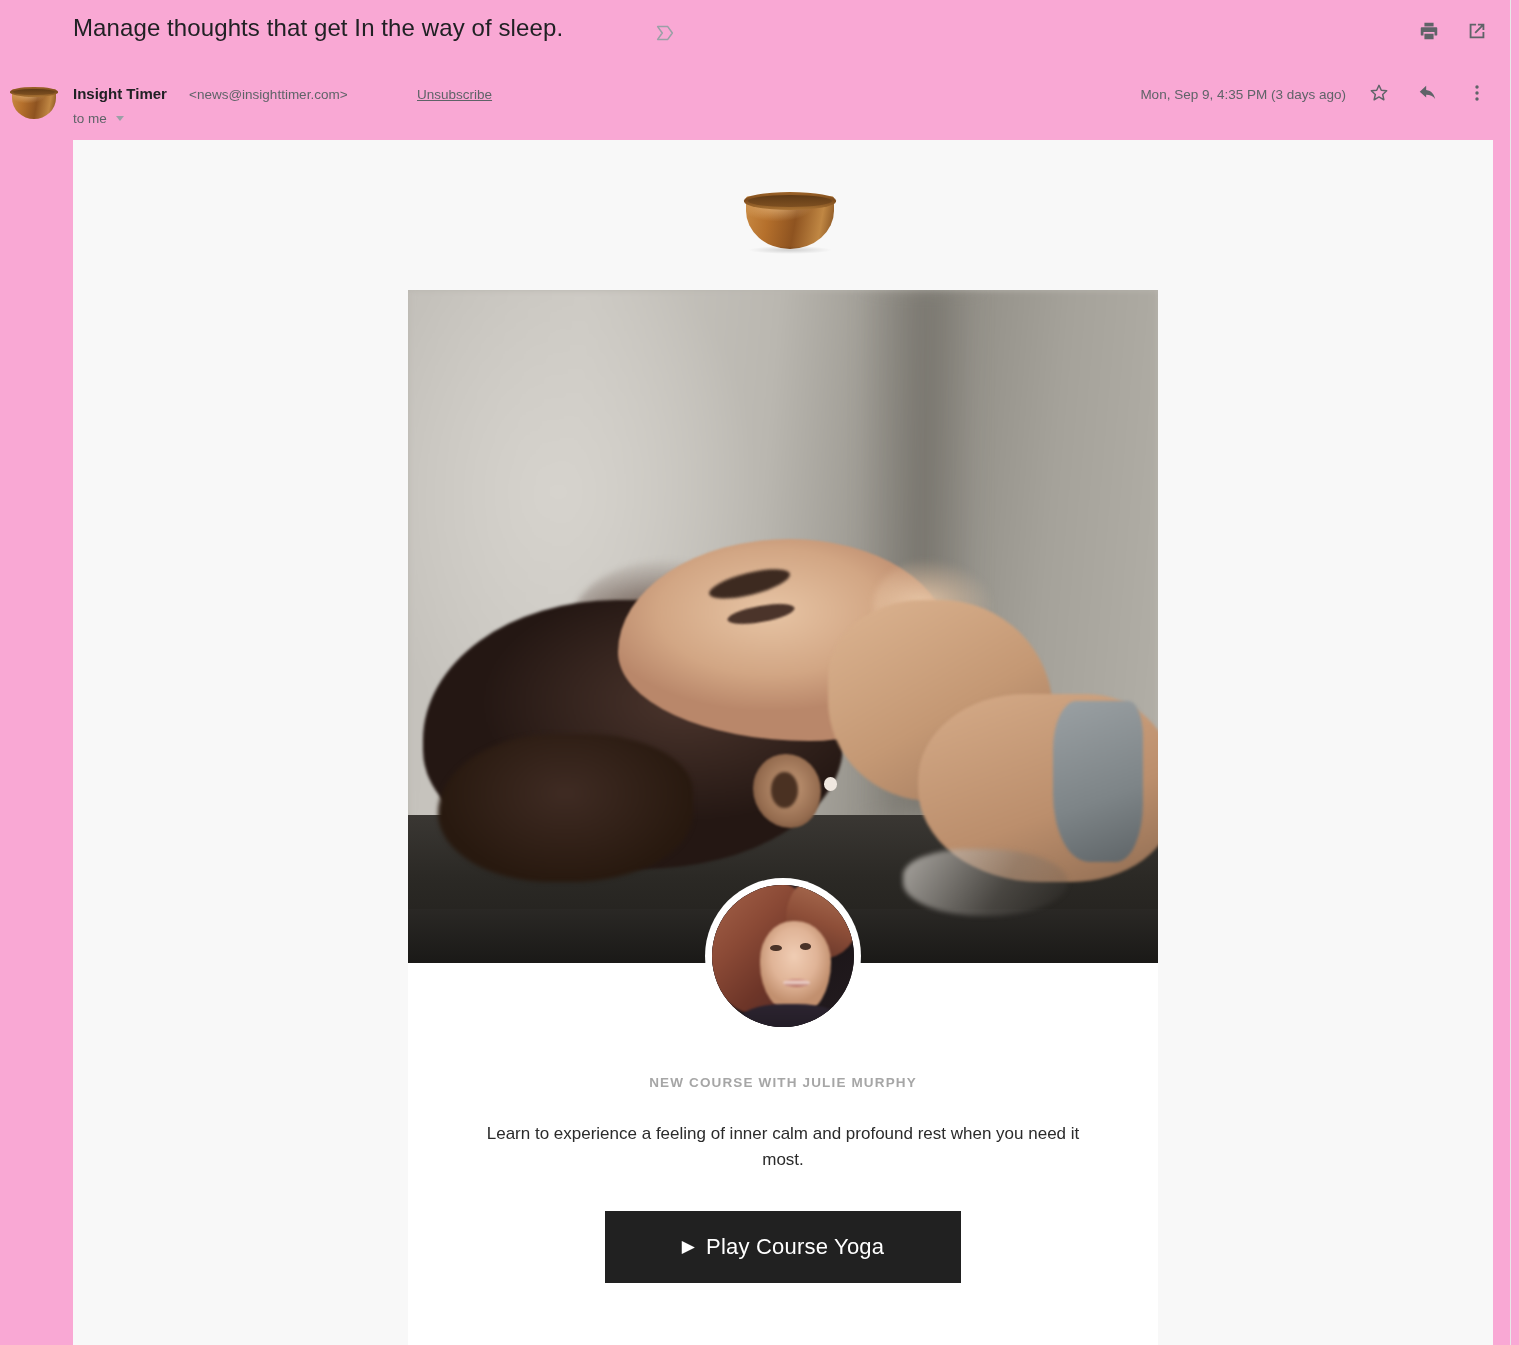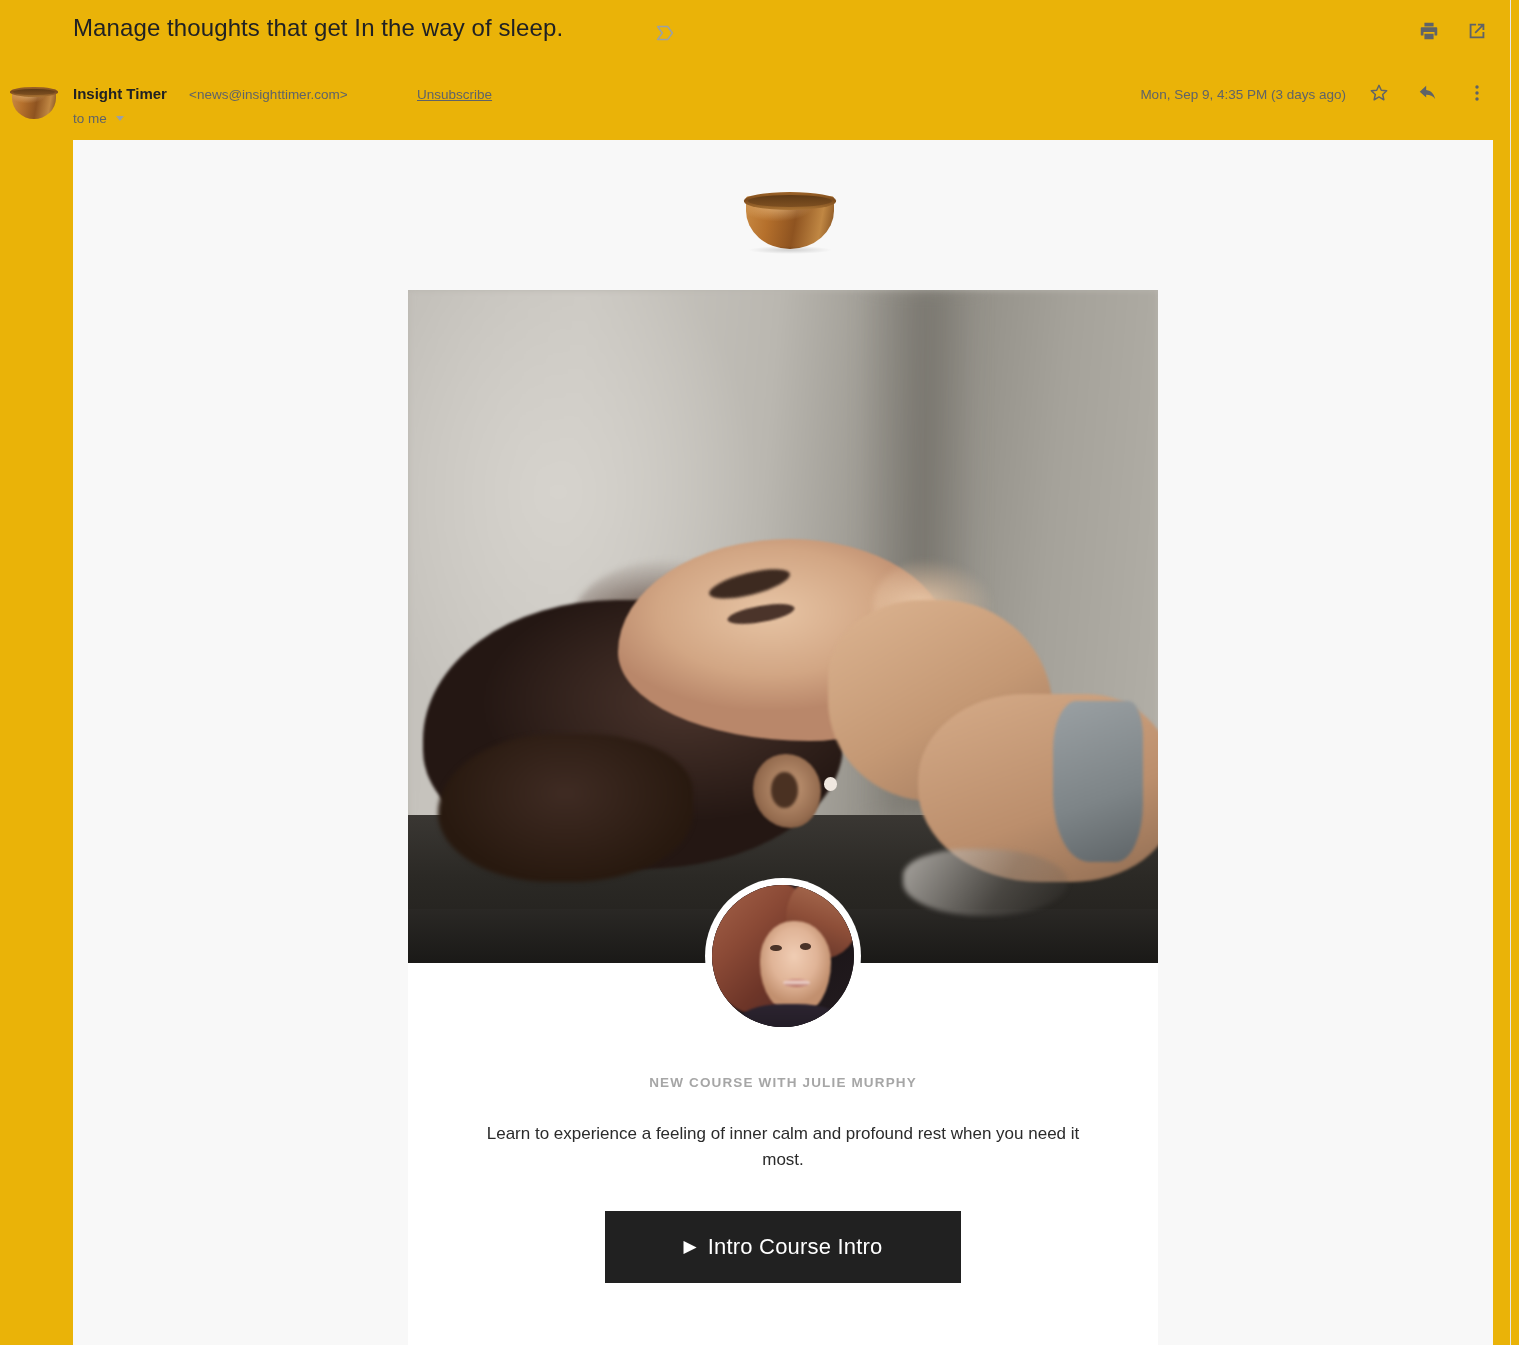--- a/index.html
+++ b/index.html
@@ -9,21 +9,21 @@
     height: 1345px;
     background: #ffffff;
     font-family: "Liberation Sans", sans-serif;
     overflow: hidden;
   }
 
   .screen {
     position: relative;
     width: 1519px;
     height: 1345px;
-    background: #eab308;
+    background: #f9a8d4;
   }
 
   
   .right-divider {
     position: absolute;
     top: 0;
     left: 1510px;
     width: 1px;
     height: 1345px;
     background: #e8e8e8;
@@ -712,21 +712,21 @@
         </div>
       </div>
 
       <div class="card-text">
         <div class="eyebrow">NEW COURSE WITH JULIE MURPHY</div>
         <div class="course-desc">Learn to experience a feeling of inner calm and profound rest when you need it most.</div>
 
         <div class="cta-wrap">
           <button class="cta-button">
             <span class="play-glyph">▶</span>
-            <span>Intro Course Intro</span>
+            <span>Play Course Yoga</span>
           </button>
         </div>
       </div>
 
     </div>
   </div>
 
   <div class="right-divider"></div>
 </div>
 

